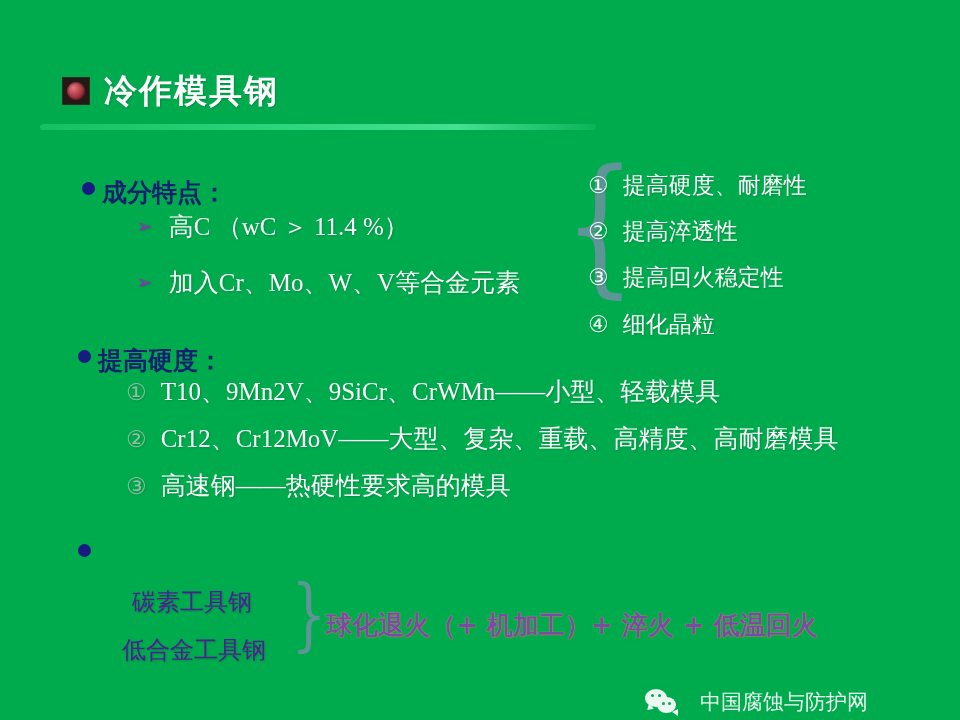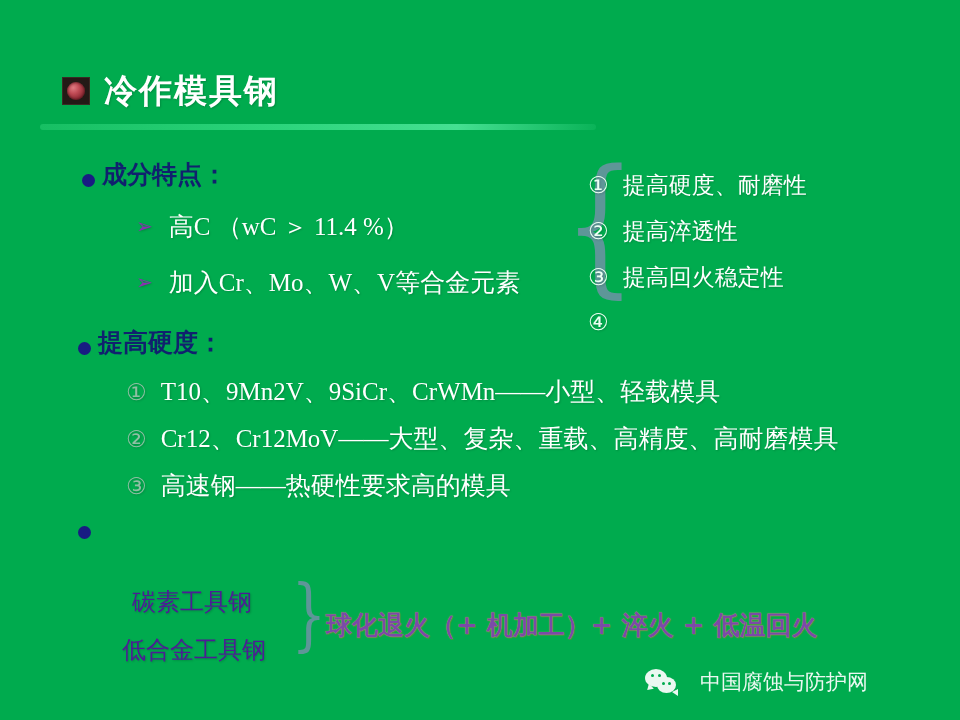--- a/index.html
+++ b/index.html
@@ -62,26 +62,27 @@
     width: 556px;
     height: 6px;
     background: linear-gradient(to right, #17bf63 0%, #2ad47a 40%, #45e092 75%, rgba(69,224,146,0.15) 100%);
     border-radius: 3px;
   }
 
   
   .l1 {
     position: absolute;
     display: flex;
-    align-items: flex-end;
+    align-items: center;
     color: #10216e;
     font-size: 25px;
     font-weight: bold;
     white-space: nowrap;
     font-family: "DejaVu Sans", sans-serif;
+    margin-top: 18px;
   }
   .l1 .dot {
     width: 13px;
     height: 13px;
     border-radius: 50%;
     background: #181c82;
     flex: none;
     margin-right: 7px;
     position: relative;
     top: -4px;
@@ -164,21 +165,21 @@
     font-weight: bold;
     white-space: nowrap;
     font-family: "DejaVu Sans", sans-serif;
     text-shadow: 0 0 1px #d8c84a, 1px 1px 0 rgba(150,120,30,0.35);
   }
 
   
   #watermark {
     position: absolute;
     right: 32px;
-    bottom: 24px;
+    bottom: 4px;
     display: flex;
     align-items: center;
     gap: 21px;
     opacity: 0.92;
   }
   #wechat-icon {
     position: relative;
     width: 34px;
     height: 26px;
     flex: none;
@@ -263,20 +264,21 @@
   <div class="rightitem" style="left:588px; top:216px;">
     <span class="num-mark num-white">②</span>
     <span>提高淬透性</span>
   </div>
   <div class="rightitem" style="left:588px; top:262px;">
     <span class="num-mark num-white">③</span>
     <span>提高回火稳定性</span>
   </div>
   <div class="rightitem" style="left:588px; top:309px;">
     <span class="num-mark num-white">④</span>
+    <span>细化晶粒</span>
   </div>
 
   <div class="l1" style="left:78px; top:326px;">
     <span class="dot"></span>
     <span>提高硬度：</span>
   </div>
 
   <div class="sub" style="left:126px; top:375px;">
     <span class="num-mark num-faint">①</span>
     <span>T10、9Mn2V、9SiCr、CrWMn——小型、轻载模具</span>

